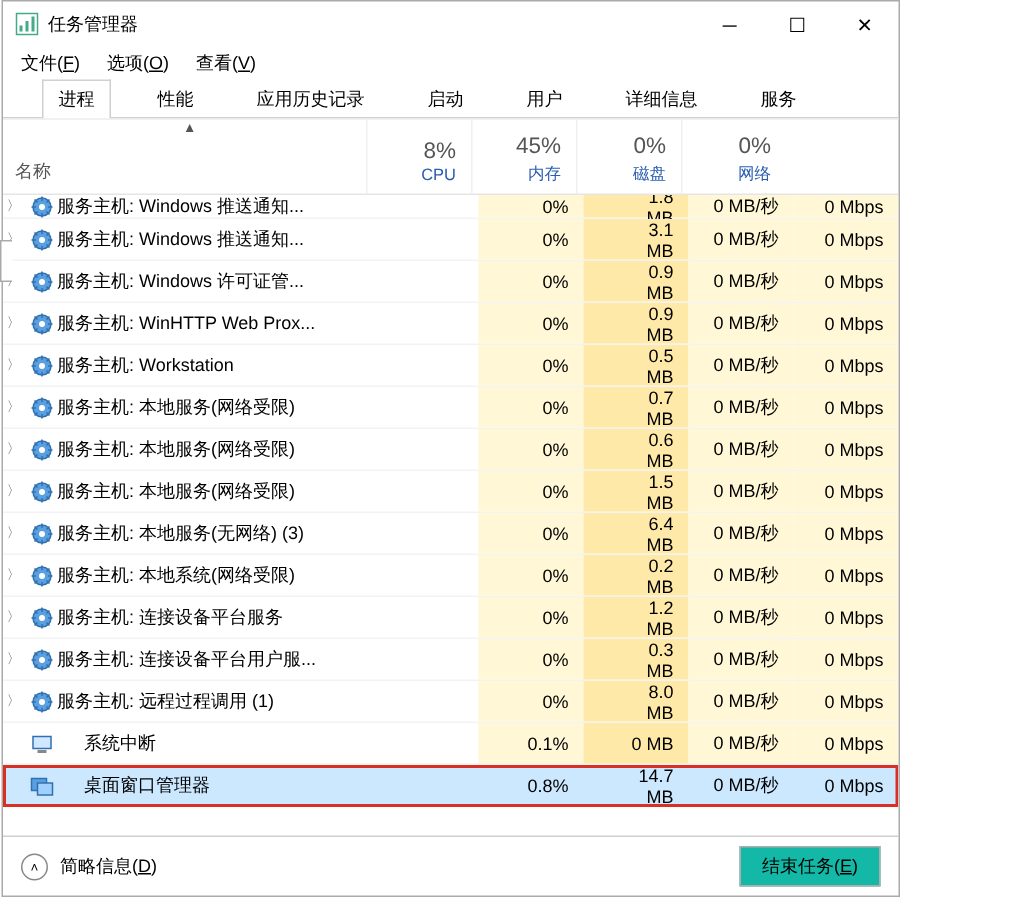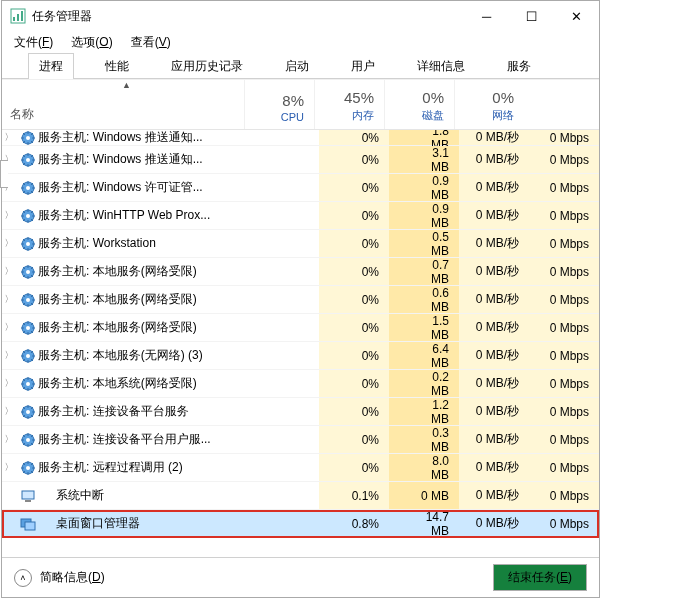--- a/index.html
+++ b/index.html
@@ -33,21 +33,21 @@
 .pname.indent { padding-left: 18px; }
 .cell { width: 70px; text-align: right; padding-right: 10px; height: 100%; display: flex; align-items: center; justify-content: flex-end; }
 .c-cpu { background: #fff7d6; }
 .c-mem { background: #ffe9a8; padding-left: 30px; }
 .c-disk { background: #fff7d6; }
 .c-net { background: #fff7d6; }
 .svc-icon { width: 16px; height: 16px; }
 .footer { height: 40px; border-top: 1px solid #d0d0d0; display: flex; align-items: center; padding: 0 12px; font-size: 12px; justify-content: space-between; }
 .footer-left { display: flex; align-items: center; gap: 8px; }
 .chev-circle { width: 18px; height: 18px; border: 1px solid #888; border-radius: 50%; display: flex; align-items: center; justify-content: center; font-size: 9px; }
-.end-btn { border: 1px solid #adadad; background: #15803d; padding: 4px 14px; font-size: 12px; }
+.end-btn { border: 1px solid #adadad; background: #14b8a6; padding: 4px 14px; font-size: 12px; }
 .end-btn u { text-decoration: underline; }
 .left-strip { position: absolute; left: 0; top: 160px; width: 8px; height: 28px; border: 1px solid #aaa; border-right: none; background: #fff; z-index: 10; }
 ::-webkit-scrollbar { width: 17px; }
 ::-webkit-scrollbar-track { background: #f0f0f0; }
 ::-webkit-scrollbar-thumb { background: #c2c2c2; }
 </style>
 </head>
 <body>
 
 <div class="left-strip"></div>
@@ -290,21 +290,21 @@
         </div>
         <div class="row">
           <span class="exp">〉</span>
           <span class="icon-cell">
             <svg class="svc-icon" viewBox="0 0 16 16">
               <circle cx="8" cy="8" r="6" fill="#5aa0e0" stroke="#3070b0"></circle>
               <circle cx="8" cy="8" r="2" fill="#fff"></circle>
               <path d="M8 1v3M8 12v3M1 8h3M12 8h3M3 3l2 2M11 11l2 2M13 3l-2 2M5 11l-2 2" stroke="#3070b0" stroke-width="1"></path>
             </svg>
           </span>
-          <span class="pname">服务主机: 远程过程调用 (2)</span>
+          <span class="pname">服务主机: 远程过程调用 (1)</span>
           <span class="cell c-cpu">0%</span>
           <span class="cell c-mem">8.0 MB</span>
           <span class="cell c-disk">0 MB/秒</span>
           <span class="cell c-net">0 Mbps</span>
         </div>
         <div class="row">
           <span class="exp"></span>
           <span class="icon-cell">
             <svg class="svc-icon" viewBox="0 0 16 16">
               <rect x="2" y="3" width="12" height="8" fill="#d0e8ff" stroke="#3070b0"></rect>

